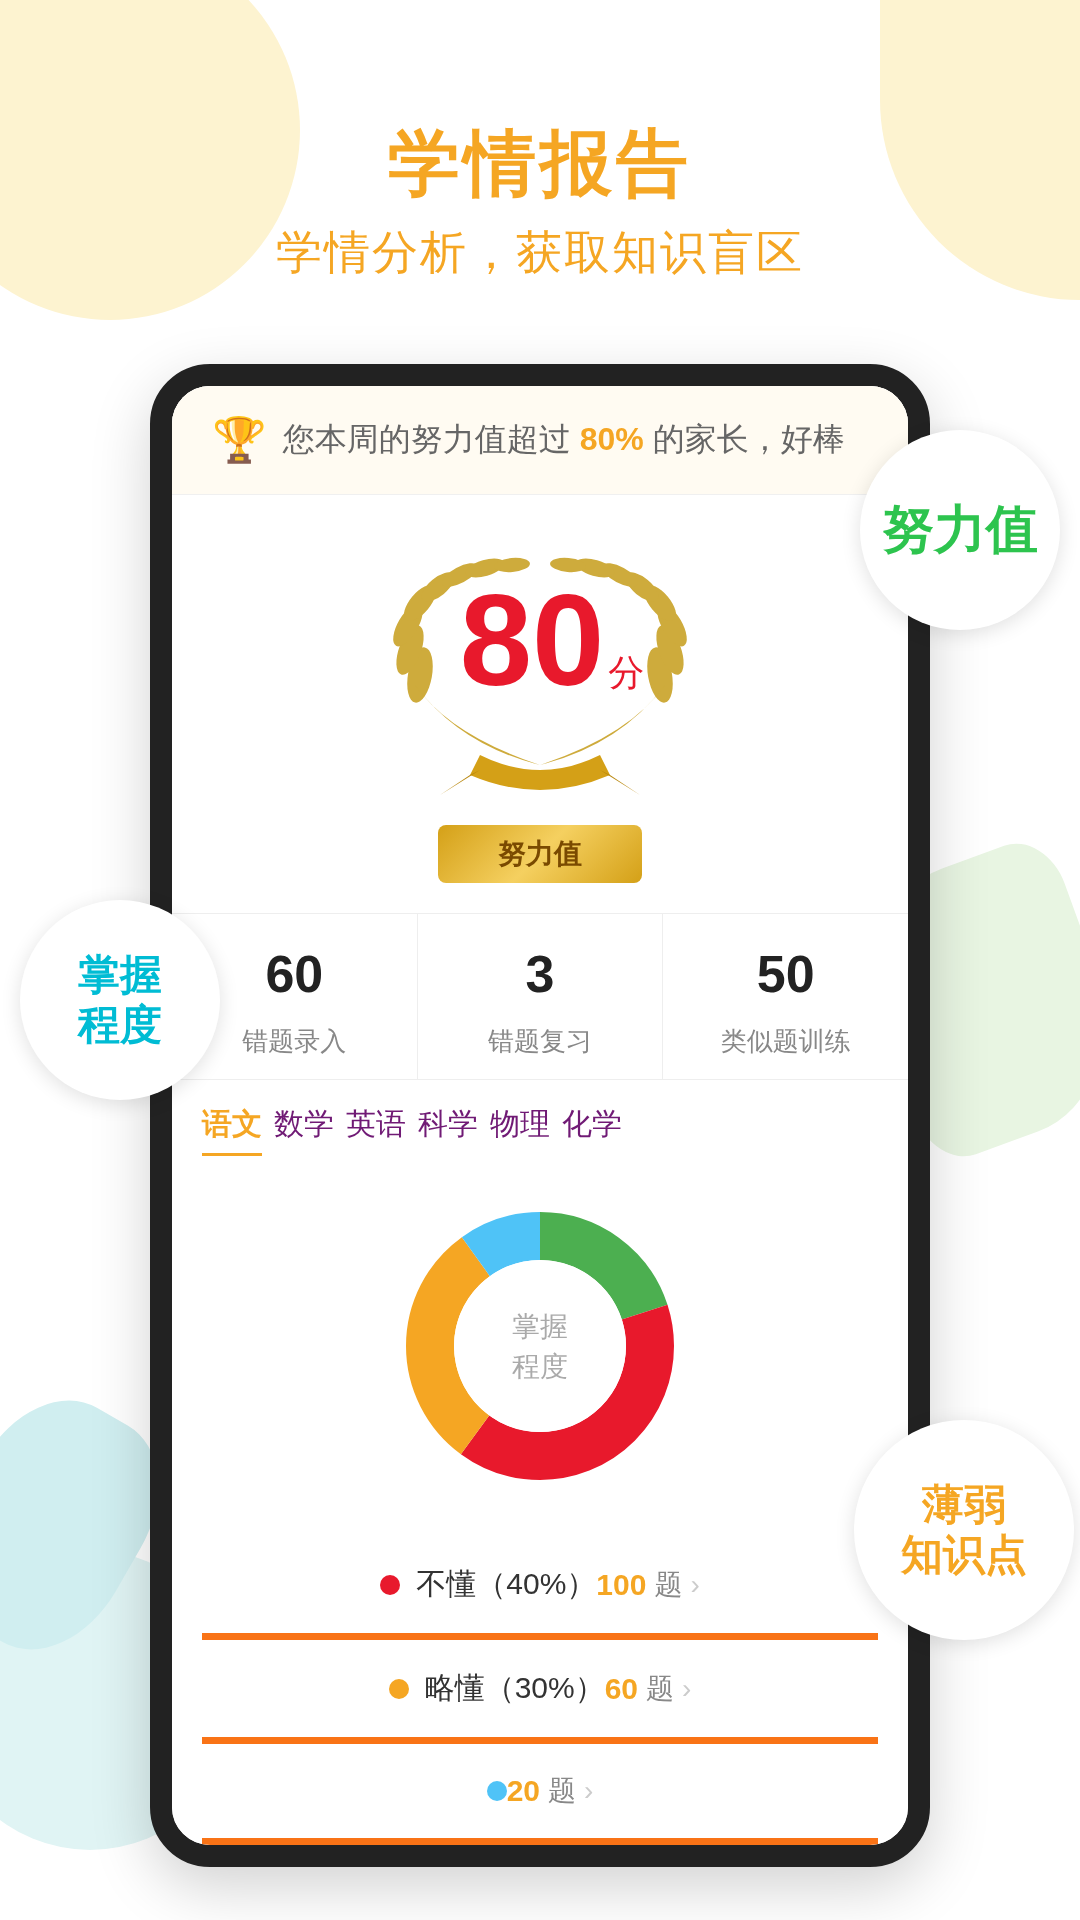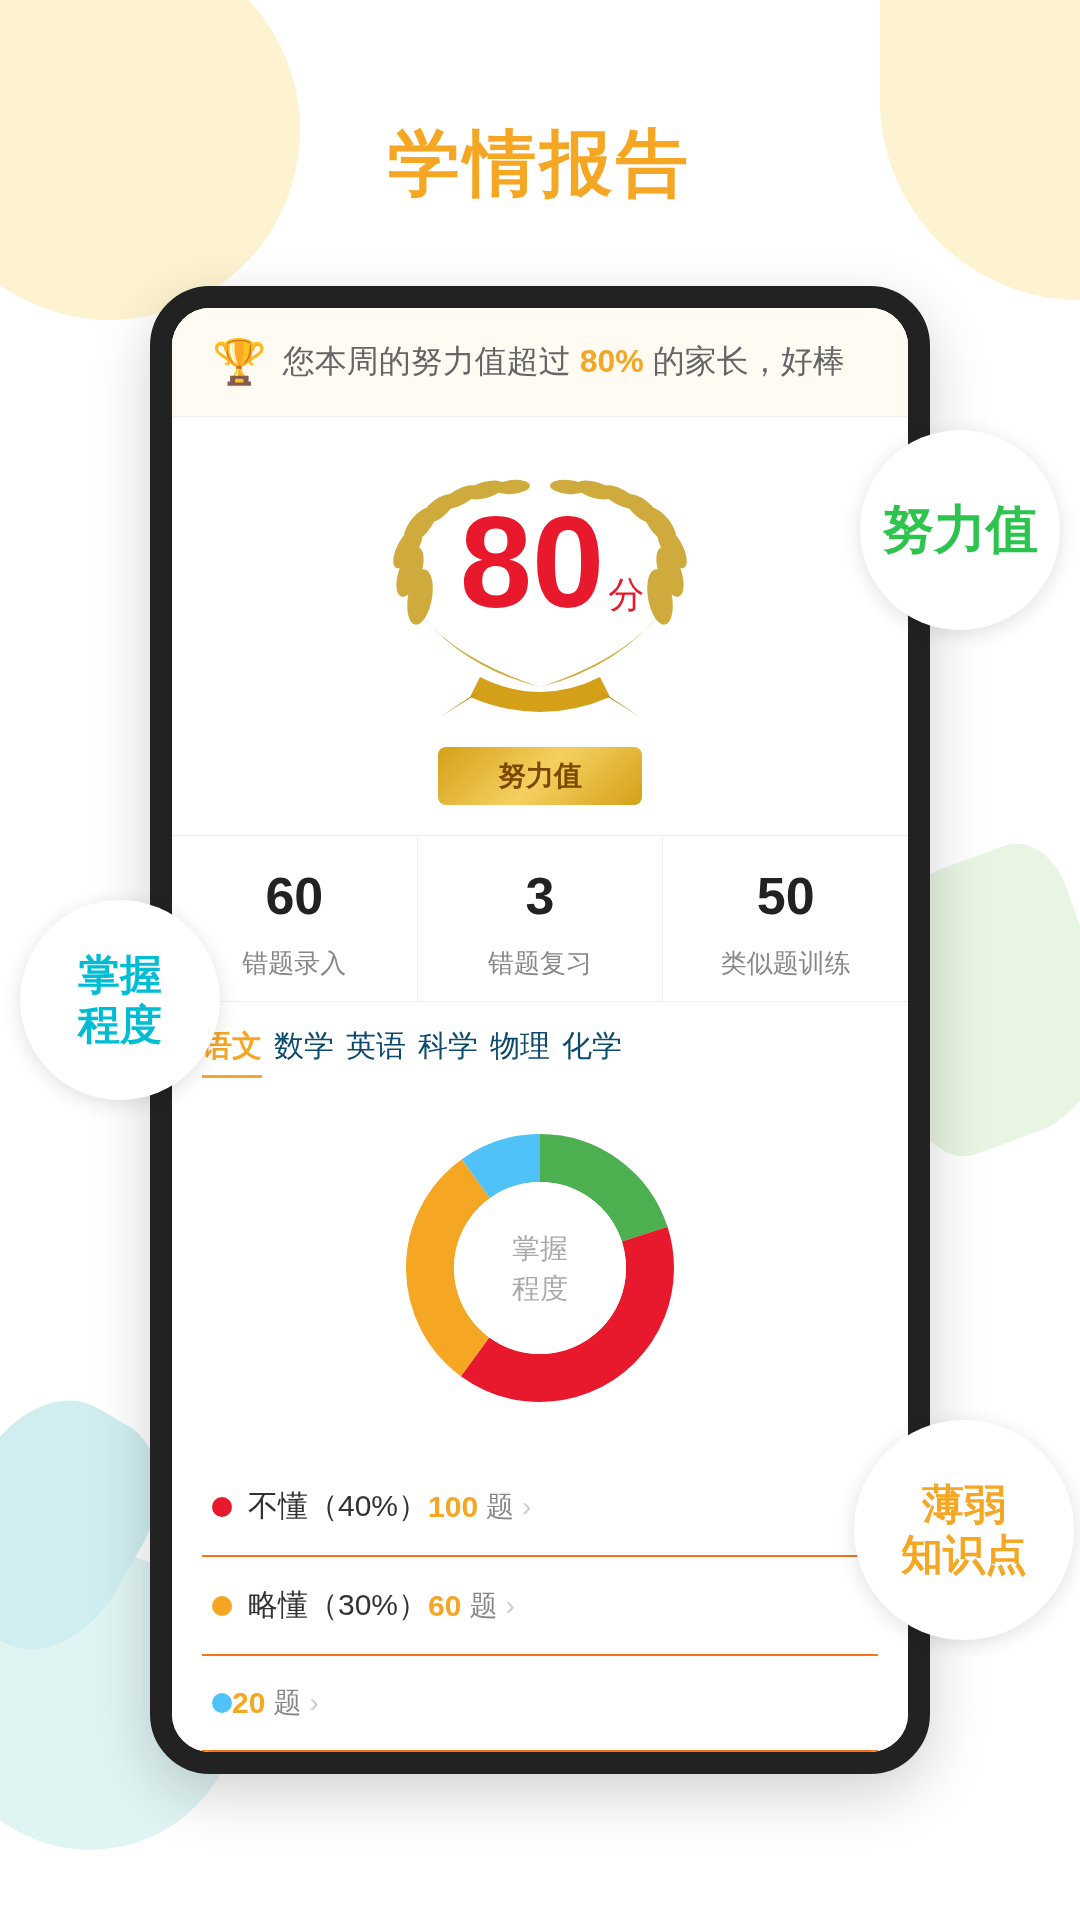--- a/index.html
+++ b/index.html
@@ -213,21 +213,21 @@
     }
 
     
     .subject-tabs {
       display: flex;
       padding: 24px 30px 0;
       gap: 12px;
     }
     .subject-tab {
       font-size: 30px;
-      color: #0c4a6e;
+      color: #701a75;
       padding-bottom: 8px;
     }
     .subject-tab.active {
       color: #f5a623;
       border-bottom: 3px solid #f5a623;
       font-weight: bold;
     }
 
     
     .chart-section {
@@ -254,23 +254,23 @@
       line-height: 1.4;
     }
 
     
     .mastery-items {
       padding: 0 30px;
     }
     .mastery-item {
       display: flex;
       align-items: center;
-      justify-content: flex-start;
+      justify-content: center;
       padding: 28px 10px;
-      border-bottom: 2px solid #f97316;
+      border-bottom: 7px solid #f97316;
     }
     .mastery-left {
       display: flex;
       align-items: center;
       gap: 16px;
     }
     .mastery-dot {
       width: 20px;
       height: 20px;
       border-radius: 50%;
@@ -353,20 +353,21 @@
 <body>
 
 <div class="bg-shape-top-left"></div>
 <div class="bg-shape-top-right"></div>
 <div class="bg-shape-bottom-right"></div>
 <div class="bg-shape-bottom-left"></div>
 <div class="bg-shape-mid-left"></div>
 
 <div class="header">
   <div class="header-title">学情报告</div>
+  <div class="header-subtitle">学情分析，获取知识盲区</div>
 </div>
 
 <div class="float-label float-label-nuli">
   <span>努力值</span>
 </div>
 
 <div class="float-label float-label-zhangwo">
   <span style="white-space:pre-line;">掌握
 程度</span>
 </div>

